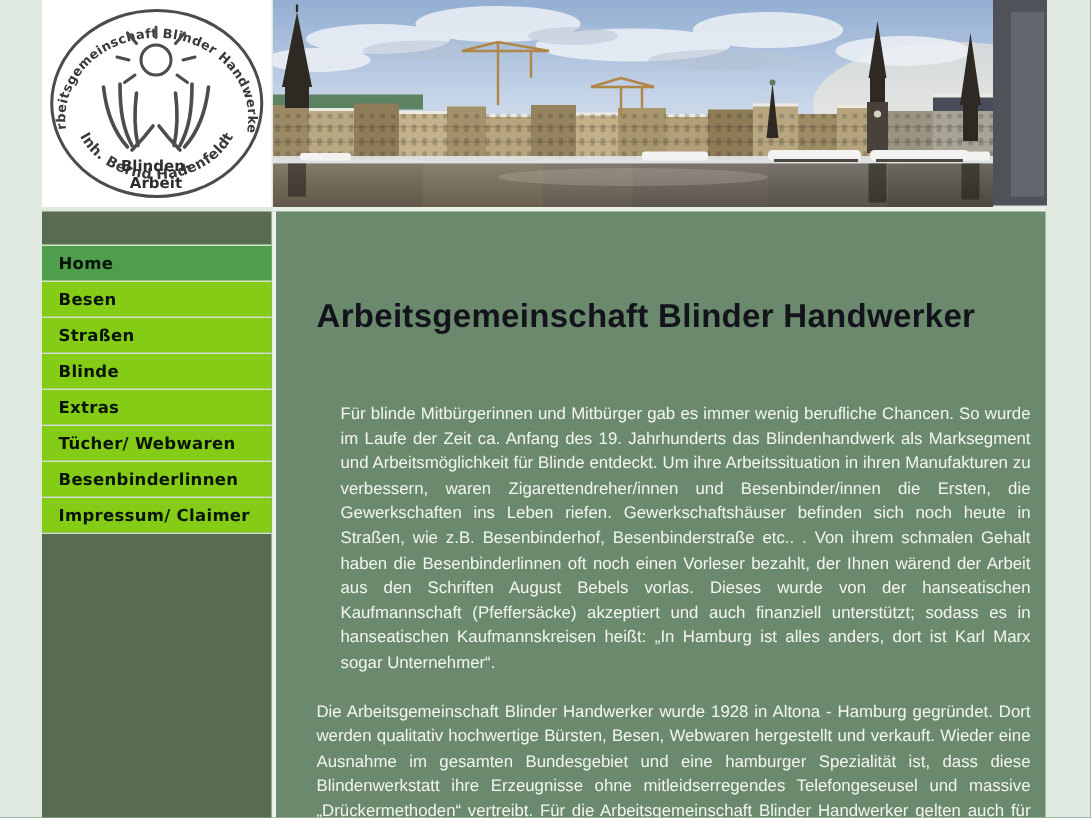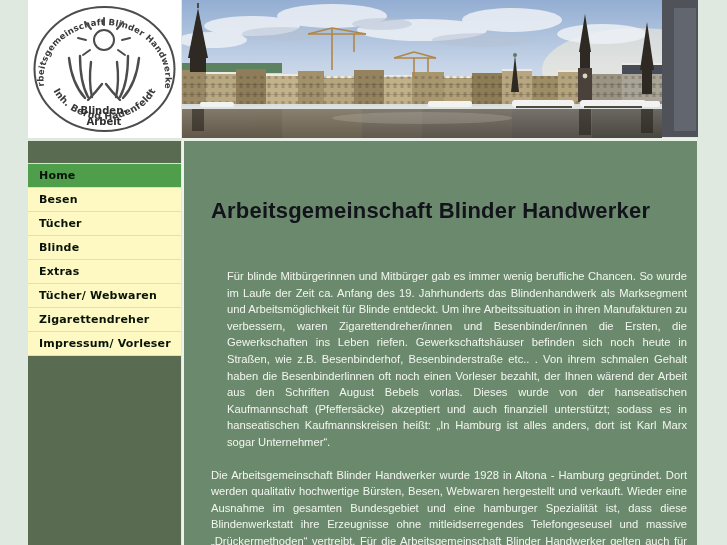--- a/index.html
+++ b/index.html
@@ -39,21 +39,21 @@
   
   .sidebar{
     position:absolute;left:28px;top:141px;width:153px;height:406px;
     background:#596b51;
   }
   .menu{margin-top:22px;}
   .menu-item{
     display:block;
     height:23px;line-height:23px;
     padding-left:11px;
-    background:#fef9c3;
+    background:#84cc16;
     border-top:1px solid #d2e4cd;
     font-family:"DejaVu Sans",sans-serif;
     font-size:11px;font-weight:bold;color:#081408;
     text-decoration:none;cursor:pointer;
     letter-spacing:.2px;
   }
   .menu-item.active{background:#4f9e4b;}
   .menu-end{height:0;border-top:1px solid #d2e4cd;}
 
   
@@ -254,26 +254,26 @@
   </div>
   <div class="banner-gap"></div>
   <div class="banner-side-panel">
     <div class="inner"></div>
   </div>
 
   <div class="sidebar">
     <nav class="menu">
       <a class="menu-item active">Home</a>
       <a class="menu-item">Besen</a>
-      <a class="menu-item">Tücher</a>
+      <a class="menu-item">Straßen</a>
       <a class="menu-item">Blinde</a>
       <a class="menu-item">Extras</a>
       <a class="menu-item">Tücher/ Webwaren</a>
-      <a class="menu-item">Zigarettendreher</a>
-      <a class="menu-item">Impressum/ Vorleser</a>
+      <a class="menu-item">Besenbinderlinnen</a>
+      <a class="menu-item">Impressum/ Claimer</a>
       <div class="menu-end"></div>
     </nav>
   </div>
 
   <div class="content">
     <div class="content-inner">
       <h1 class="page-title">Arbeitsgemeinschaft Blinder Handwerker</h1>
       <p class="body-text first">Für blinde Mitbürgerinnen und Mitbürger gab es immer wenig berufliche Chancen. So wurde im Laufe der Zeit ca. Anfang des 19. Jahrhunderts das Blindenhandwerk als Marksegment und Arbeitsmöglichkeit für Blinde entdeckt. Um ihre Arbeitssituation in ihren Manufakturen zu verbessern, waren Zigarettendreher/innen und Besenbinder/innen die Ersten, die Gewerkschaften ins Leben riefen. Gewerkschaftshäuser befinden sich noch heute in Straßen, wie z.B. Besenbinderhof, Besenbinderstraße etc.. . Von ihrem schmalen Gehalt haben die Besenbinderlinnen oft noch einen Vorleser bezahlt, der Ihnen wärend der Arbeit aus den Schriften August Bebels vorlas. Dieses wurde von der hanseatischen Kaufmannschaft (Pfeffersäcke) akzeptiert und auch finanziell unterstützt; sodass es in hanseatischen Kaufmannskreisen heißt: „In Hamburg ist alles anders, dort ist Karl Marx sogar Unternehmer“.</p>
       <p class="body-text second">Die Arbeitsgemeinschaft Blinder Handwerker wurde 1928 in Altona - Hamburg gegründet. Dort werden qualitativ hochwertige Bürsten, Besen, Webwaren hergestellt und verkauft. Wieder eine Ausnahme im gesamten Bundesgebiet und eine hamburger Spezialität ist, dass diese Blindenwerkstatt ihre Erzeugnisse ohne mitleidserregendes Telefongeseusel und massive „Drückermethoden“ vertreibt. Für die Arbeitsgemeinschaft Blinder Handwerker gelten auch für den Vertrieb ihrer Erzeugnisse die Grundregeln ehrbarer, hanseatischer Kaufleute. Heute leider eine Ausnahme im Blindenwarenvertrieb, wie auch die Geschäftsform dieser Blindenwerkstatt, die ohne staatliche Subvention auf dem freien Markt besteht.</p>
     </div>

